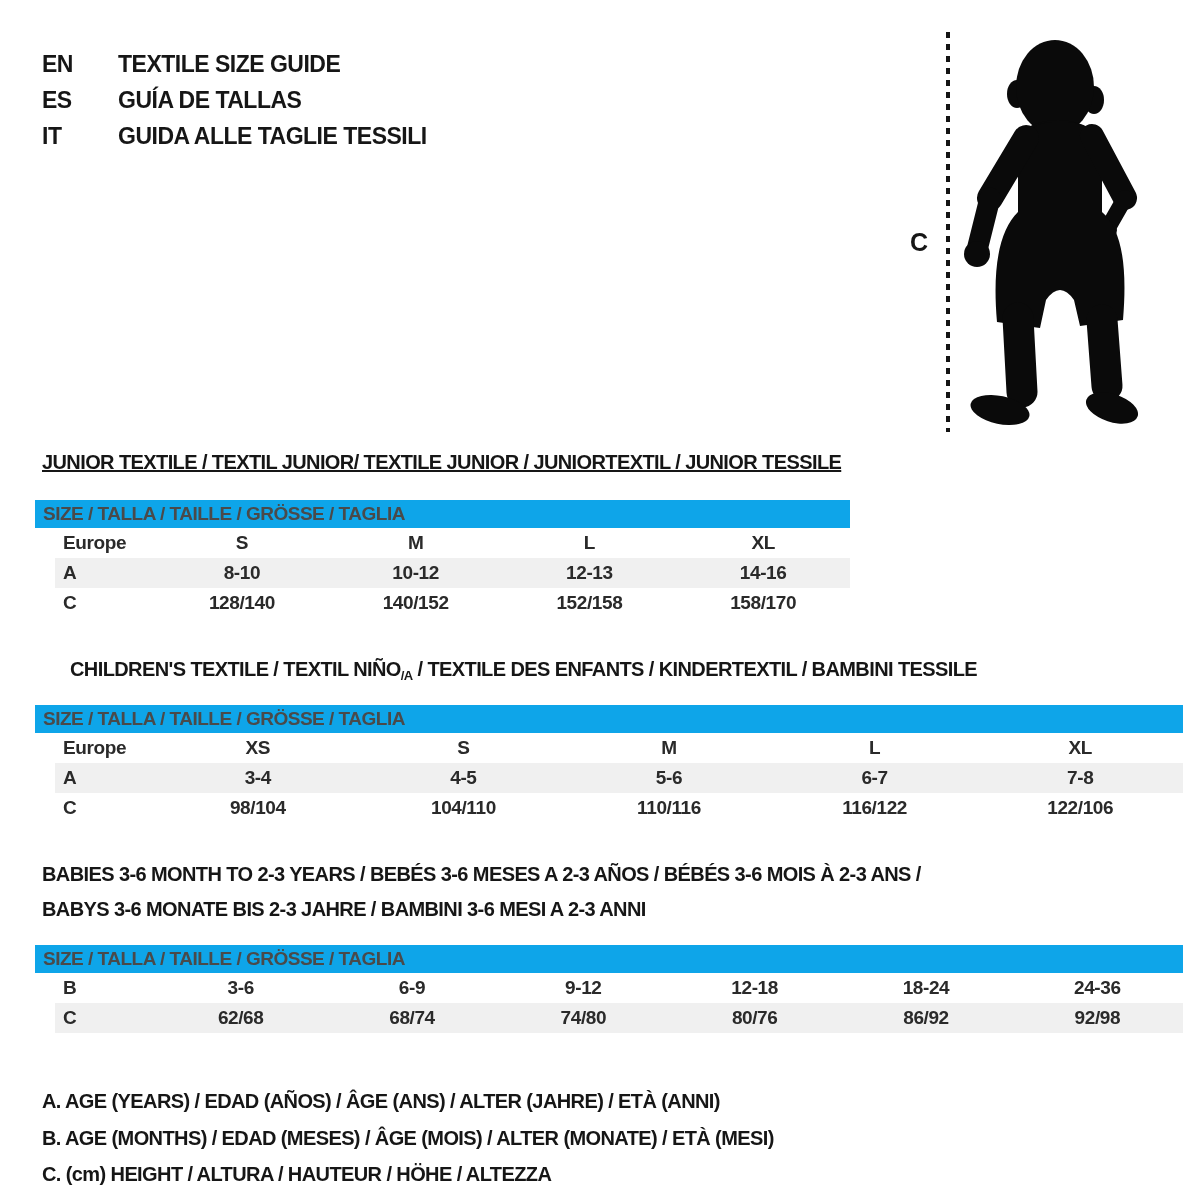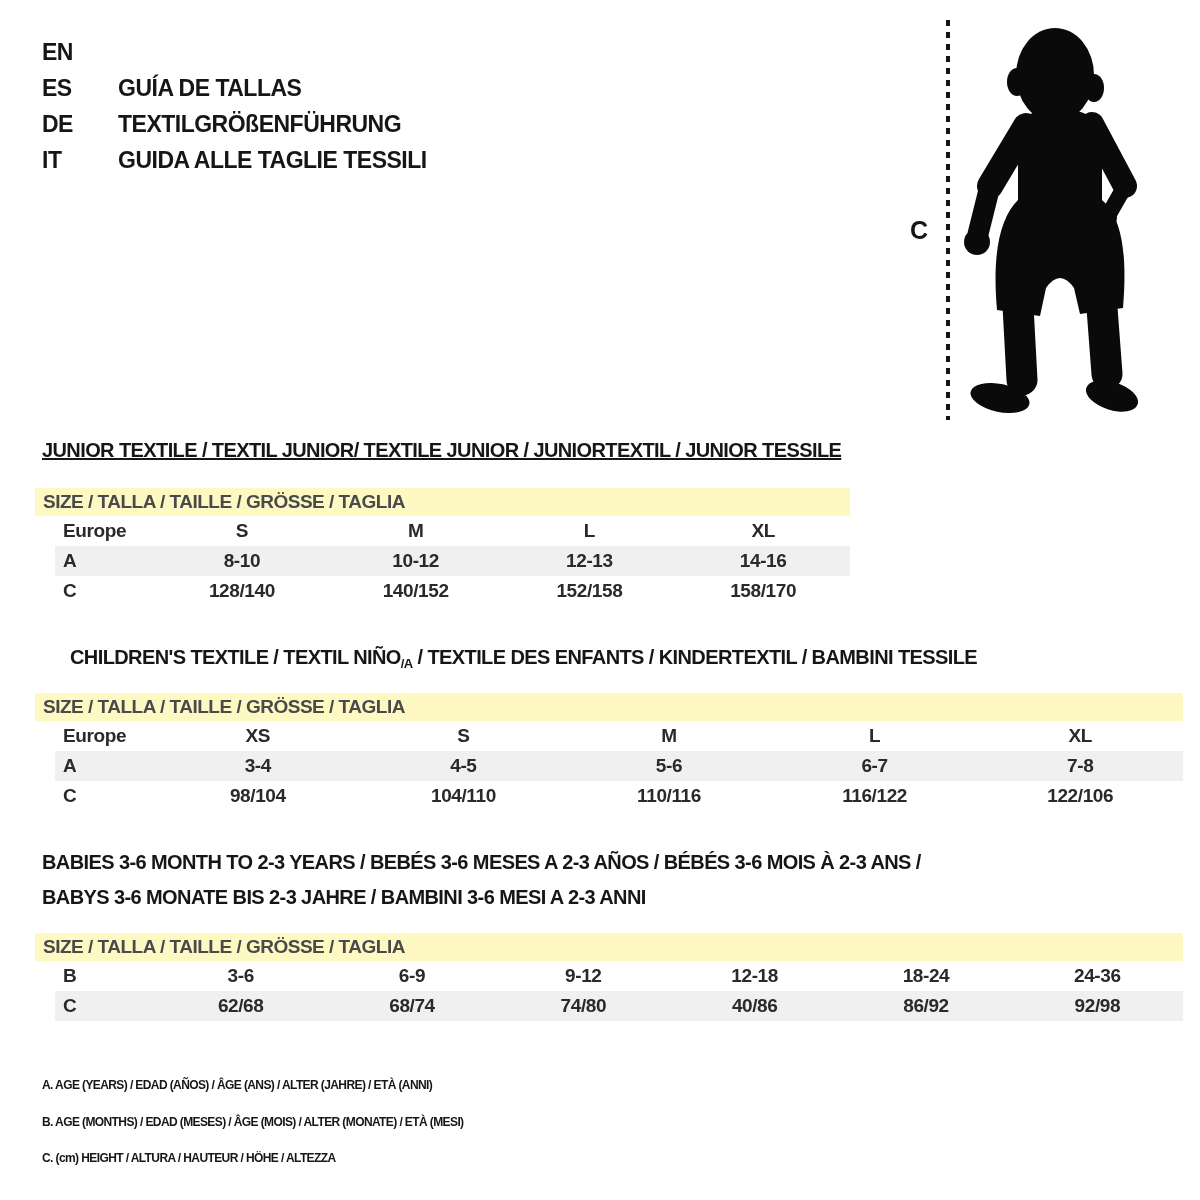--- a/index.html
+++ b/index.html
@@ -4,21 +4,21 @@
 <style>
   * { margin: 0; padding: 0; box-sizing: border-box; }
   html, body { background: #ffffff; }
   body {
     width: 1200px; height: 1200px;
     font-family: "Liberation Sans", sans-serif;
     color: #1f1f1f;
     position: relative;
     overflow: hidden;
   }
-  .canvas { position: absolute; left: 0; top: 4px; width: 1200px; height: 872px; background: #fff; padding-left: 29px; }
+  .canvas { position: absolute; left: 0; top: 16px; width: 1200px; height: 872px; background: #fff; padding-left: 29px; }
 
   
   .lang-block { position: absolute; left: 42px; top: 30px; }
   .lang-row { display: flex; height: 36px; align-items: center; }
   .lang-code {
     width: 76px; font-size: 23px; font-weight: bold;
     letter-spacing: -0.5px; color: #161616;
   }
   .lang-label {
     font-size: 23px; font-weight: bold; letter-spacing: -0.5px; color: #161616;
@@ -44,32 +44,32 @@
   }
   .title-junior { top: 435px; text-decoration: underline; }
   .title-children { top: 642px; margin-left: 28px; }
   .title-babies-1 { top: 847px; }
   .title-babies-2 { top: 882px; }
   .sub-a { font-size: 13px; vertical-align: -4px; font-weight: bold; }
 
   
   .legend-line {
     position: absolute; left: 42px;
-    font-size: 12px; font-weight: bold; letter-spacing: -0.6px; color: #161616;
+    font-size: 20px; font-weight: bold; letter-spacing: -0.6px; color: #161616;
     white-space: nowrap;
   }
 
   
   .size-table { position: absolute; left: 35px; }
   .tbl-junior   { top: 484px; width: 815px; }
   .tbl-children { top: 689px; width: 1148px; }
   .tbl-babies   { top: 929px; width: 1148px; }
 
   .tbl-header {
-    height: 28px; background: #fef9c3; color: #4a4a4a;
+    height: 28px; background: #0ea5e9; color: #4a4a4a;
     font-size: 19px; font-weight: bold; letter-spacing: -0.5px;
     display: flex; align-items: center; padding-left: 8px;
   }
   .tbl-row { display: grid; height: 30px; align-items: center; margin-left: 20px; }
   .cols-4 { grid-template-columns: 100px repeat(4, 1fr); }
   .cols-5 { grid-template-columns: 100px repeat(5, 1fr); }
   .cols-6 { grid-template-columns: 100px repeat(6, 1fr); }
   .tbl-row.shaded { background: #f0f0f0; }
   .cell {
     font-size: 19px; font-weight: bold; letter-spacing: -0.4px; color: #2a2a2a;
@@ -78,28 +78,25 @@
   .cell.rowlabel { text-align: left; padding-left: 8px; }
 </style>
 </head>
 <body>
 
 <div class="canvas">
 
   <div class="lang-block">
     <div class="lang-row">
       <span class="lang-code">EN</span>
+      <span class="lang-label">TEXTILE SIZE GUIDE</span>
     </div>
     <div class="lang-row">
       <span class="lang-code">ES</span>
       <span class="lang-label">GUÍA DE TALLAS</span>
-    </div>
-    <div class="lang-row">
-      <span class="lang-code">DE</span>
-      <span class="lang-label">TEXTILGRÖßENFÜHRUNG</span>
     </div>
     <div class="lang-row">
       <span class="lang-code">IT</span>
       <span class="lang-label">GUIDA ALLE TAGLIE TESSILI</span>
     </div>
   </div>
 
   <div class="height-line"></div>
   <div class="figure-label">C</div>
   <svg class="toddler-svg" viewBox="0 0 182 406" aria-hidden="true">
@@ -199,21 +196,21 @@
       <span class="cell">9-12</span>
       <span class="cell">12-18</span>
       <span class="cell">18-24</span>
       <span class="cell">24-36</span>
     </div>
     <div class="tbl-row cols-6 shaded">
       <span class="cell rowlabel">C</span>
       <span class="cell">62/68</span>
       <span class="cell">68/74</span>
       <span class="cell">74/80</span>
-      <span class="cell">40/86</span>
+      <span class="cell">80/76</span>
       <span class="cell">86/92</span>
       <span class="cell">92/98</span>
     </div>
   </div>
 
   <div class="legend-line" style="top:1074px">A. AGE (YEARS) / EDAD (AÑOS) / ÂGE (ANS) / ALTER (JAHRE) / ETÀ (ANNI)</div>
   <div class="legend-line" style="top:1111px">B. AGE (MONTHS) / EDAD (MESES) / ÂGE (MOIS) / ALTER (MONATE) / ETÀ (MESI)</div>
   <div class="legend-line" style="top:1147px">C. (cm) HEIGHT / ALTURA / HAUTEUR / HÖHE / ALTEZZA</div>
 
 </div>

